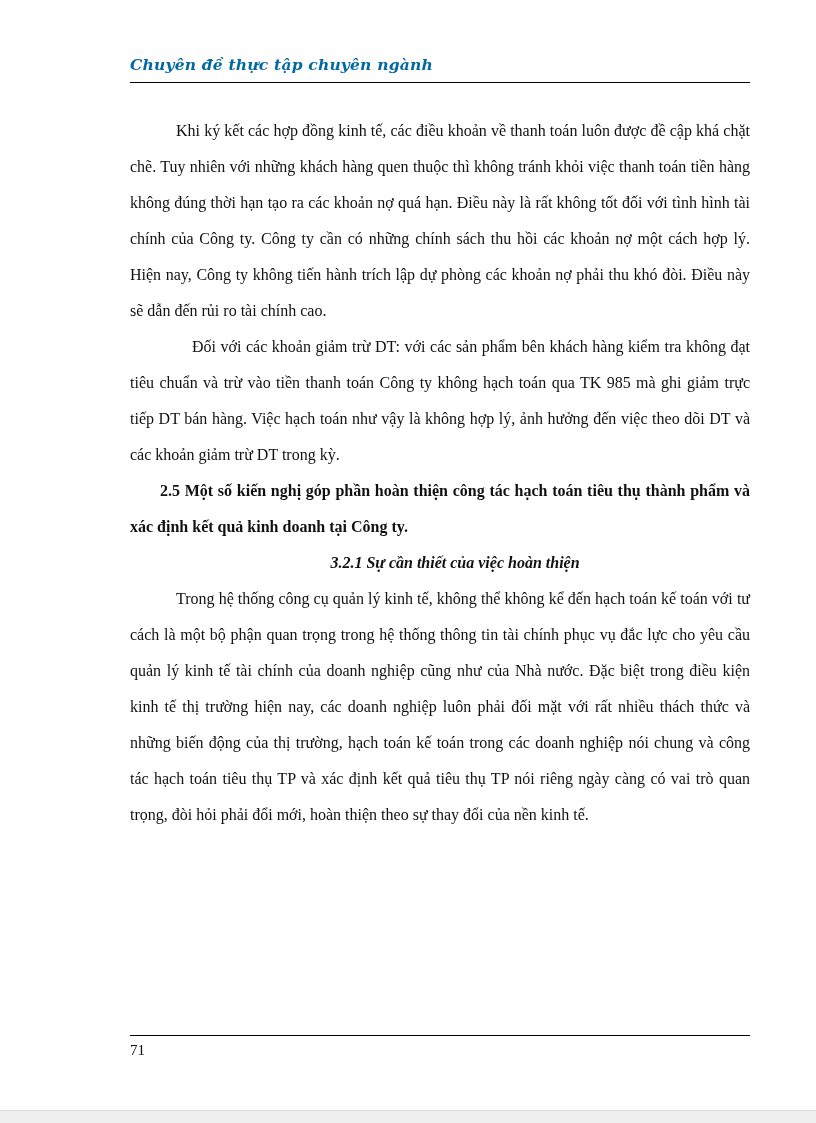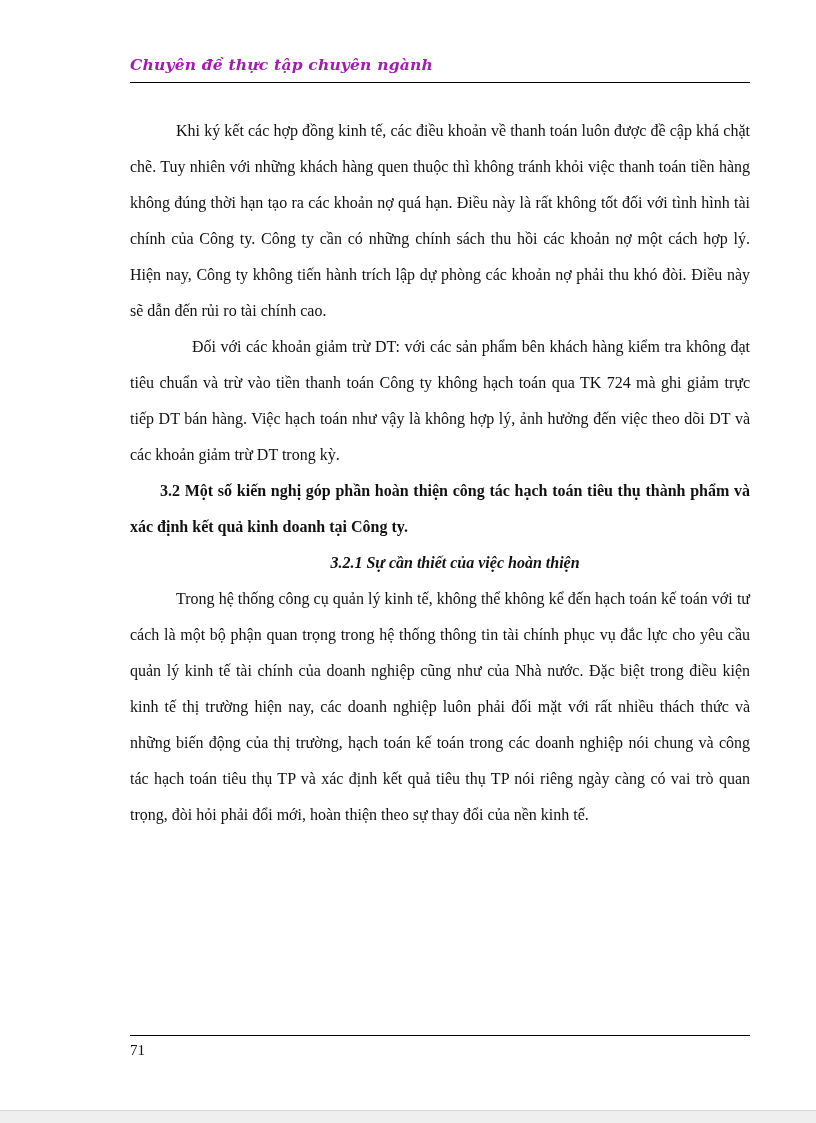--- a/index.html
+++ b/index.html
@@ -22,21 +22,21 @@
     position: absolute;
     left: 130px;
     top: 55px;
     width: 620px;
   }
   .header {
     font-family: "DejaVu Serif", serif;
     font-style: italic;
     font-weight: bold;
     font-size: 15.5px;
-    color: #a21caf;
+    color: #0369a1;
     letter-spacing: 0.2px;
     padding-bottom: 8px;
   }
   .rule {
     border: 0;
     border-top: 1.6px solid #000;
     margin: 0;
     width: 620px;
   }
   .body-text {
@@ -112,22 +112,22 @@
 
 <div class="page">
 
   <div class="page-inner">
 
     <div class="header">Chuyên đề thực tập chuyên ngành</div>
     <hr class="rule">
 
     <div class="body-text">
       <p class="para">Khi ký kết các hợp đồng kinh tế, các điều khoản về thanh toán luôn được đề cập khá chặt chẽ. Tuy nhiên với những khách hàng quen thuộc thì không tránh khỏi việc thanh toán tiền hàng không đúng thời hạn tạo ra các khoản nợ quá hạn. Điều này là rất không tốt đối với tình hình tài chính của Công ty. Công ty cần có những chính sách thu hồi các khoản nợ một cách hợp lý. Hiện nay, Công ty không tiến hành trích lập dự phòng các khoản nợ phải thu khó đòi. Điều này sẽ dẫn đến rủi ro tài chính cao.</p>
-      <p class="para indent-wide">Đối với các khoản giảm trừ DT: với các sản phẩm bên khách hàng kiểm tra không đạt tiêu chuẩn và trừ vào tiền thanh toán Công ty không hạch toán qua TK 724 mà ghi giảm trực tiếp DT bán hàng. Việc hạch toán như vậy là không hợp lý, ảnh hưởng đến việc theo dõi DT và các khoản giảm trừ DT trong kỳ.</p>
-      <p class="heading">3.2 Một số kiến nghị góp phần hoàn thiện công tác hạch toán tiêu thụ thành phẩm và xác định kết quả kinh doanh tại Công ty.</p>
+      <p class="para indent-wide">Đối với các khoản giảm trừ DT: với các sản phẩm bên khách hàng kiểm tra không đạt tiêu chuẩn và trừ vào tiền thanh toán Công ty không hạch toán qua TK 985 mà ghi giảm trực tiếp DT bán hàng. Việc hạch toán như vậy là không hợp lý, ảnh hưởng đến việc theo dõi DT và các khoản giảm trừ DT trong kỳ.</p>
+      <p class="heading">2.5 Một số kiến nghị góp phần hoàn thiện công tác hạch toán tiêu thụ thành phẩm và xác định kết quả kinh doanh tại Công ty.</p>
       <p class="subheading">3.2.1 Sự cần thiết của việc hoàn thiện</p>
       <p class="para">Trong hệ thống công cụ quản lý kinh tế, không thể không kể đến hạch toán kế toán với tư cách là một bộ phận quan trọng trong hệ thống thông tin tài chính phục vụ đắc lực cho yêu cầu quản lý kinh tế tài chính của doanh nghiệp cũng như của Nhà nước. Đặc biệt trong điều kiện kinh tế thị trường hiện nay, các doanh nghiệp luôn phải đối mặt với rất nhiều thách thức và những biến động của thị trường, hạch toán kế toán trong các doanh nghiệp nói chung và công tác hạch toán tiêu thụ TP và xác định kết quả tiêu thụ TP nói riêng ngày càng có vai trò quan trọng, đòi hỏi phải đổi mới, hoàn thiện theo sự thay đổi của nền kinh tế.</p>
     </div>
 
   </div>
 
   <div class="footer">
     <hr class="footer-rule">
     <div class="footer-row">
       <span class="page-number">71</span>

